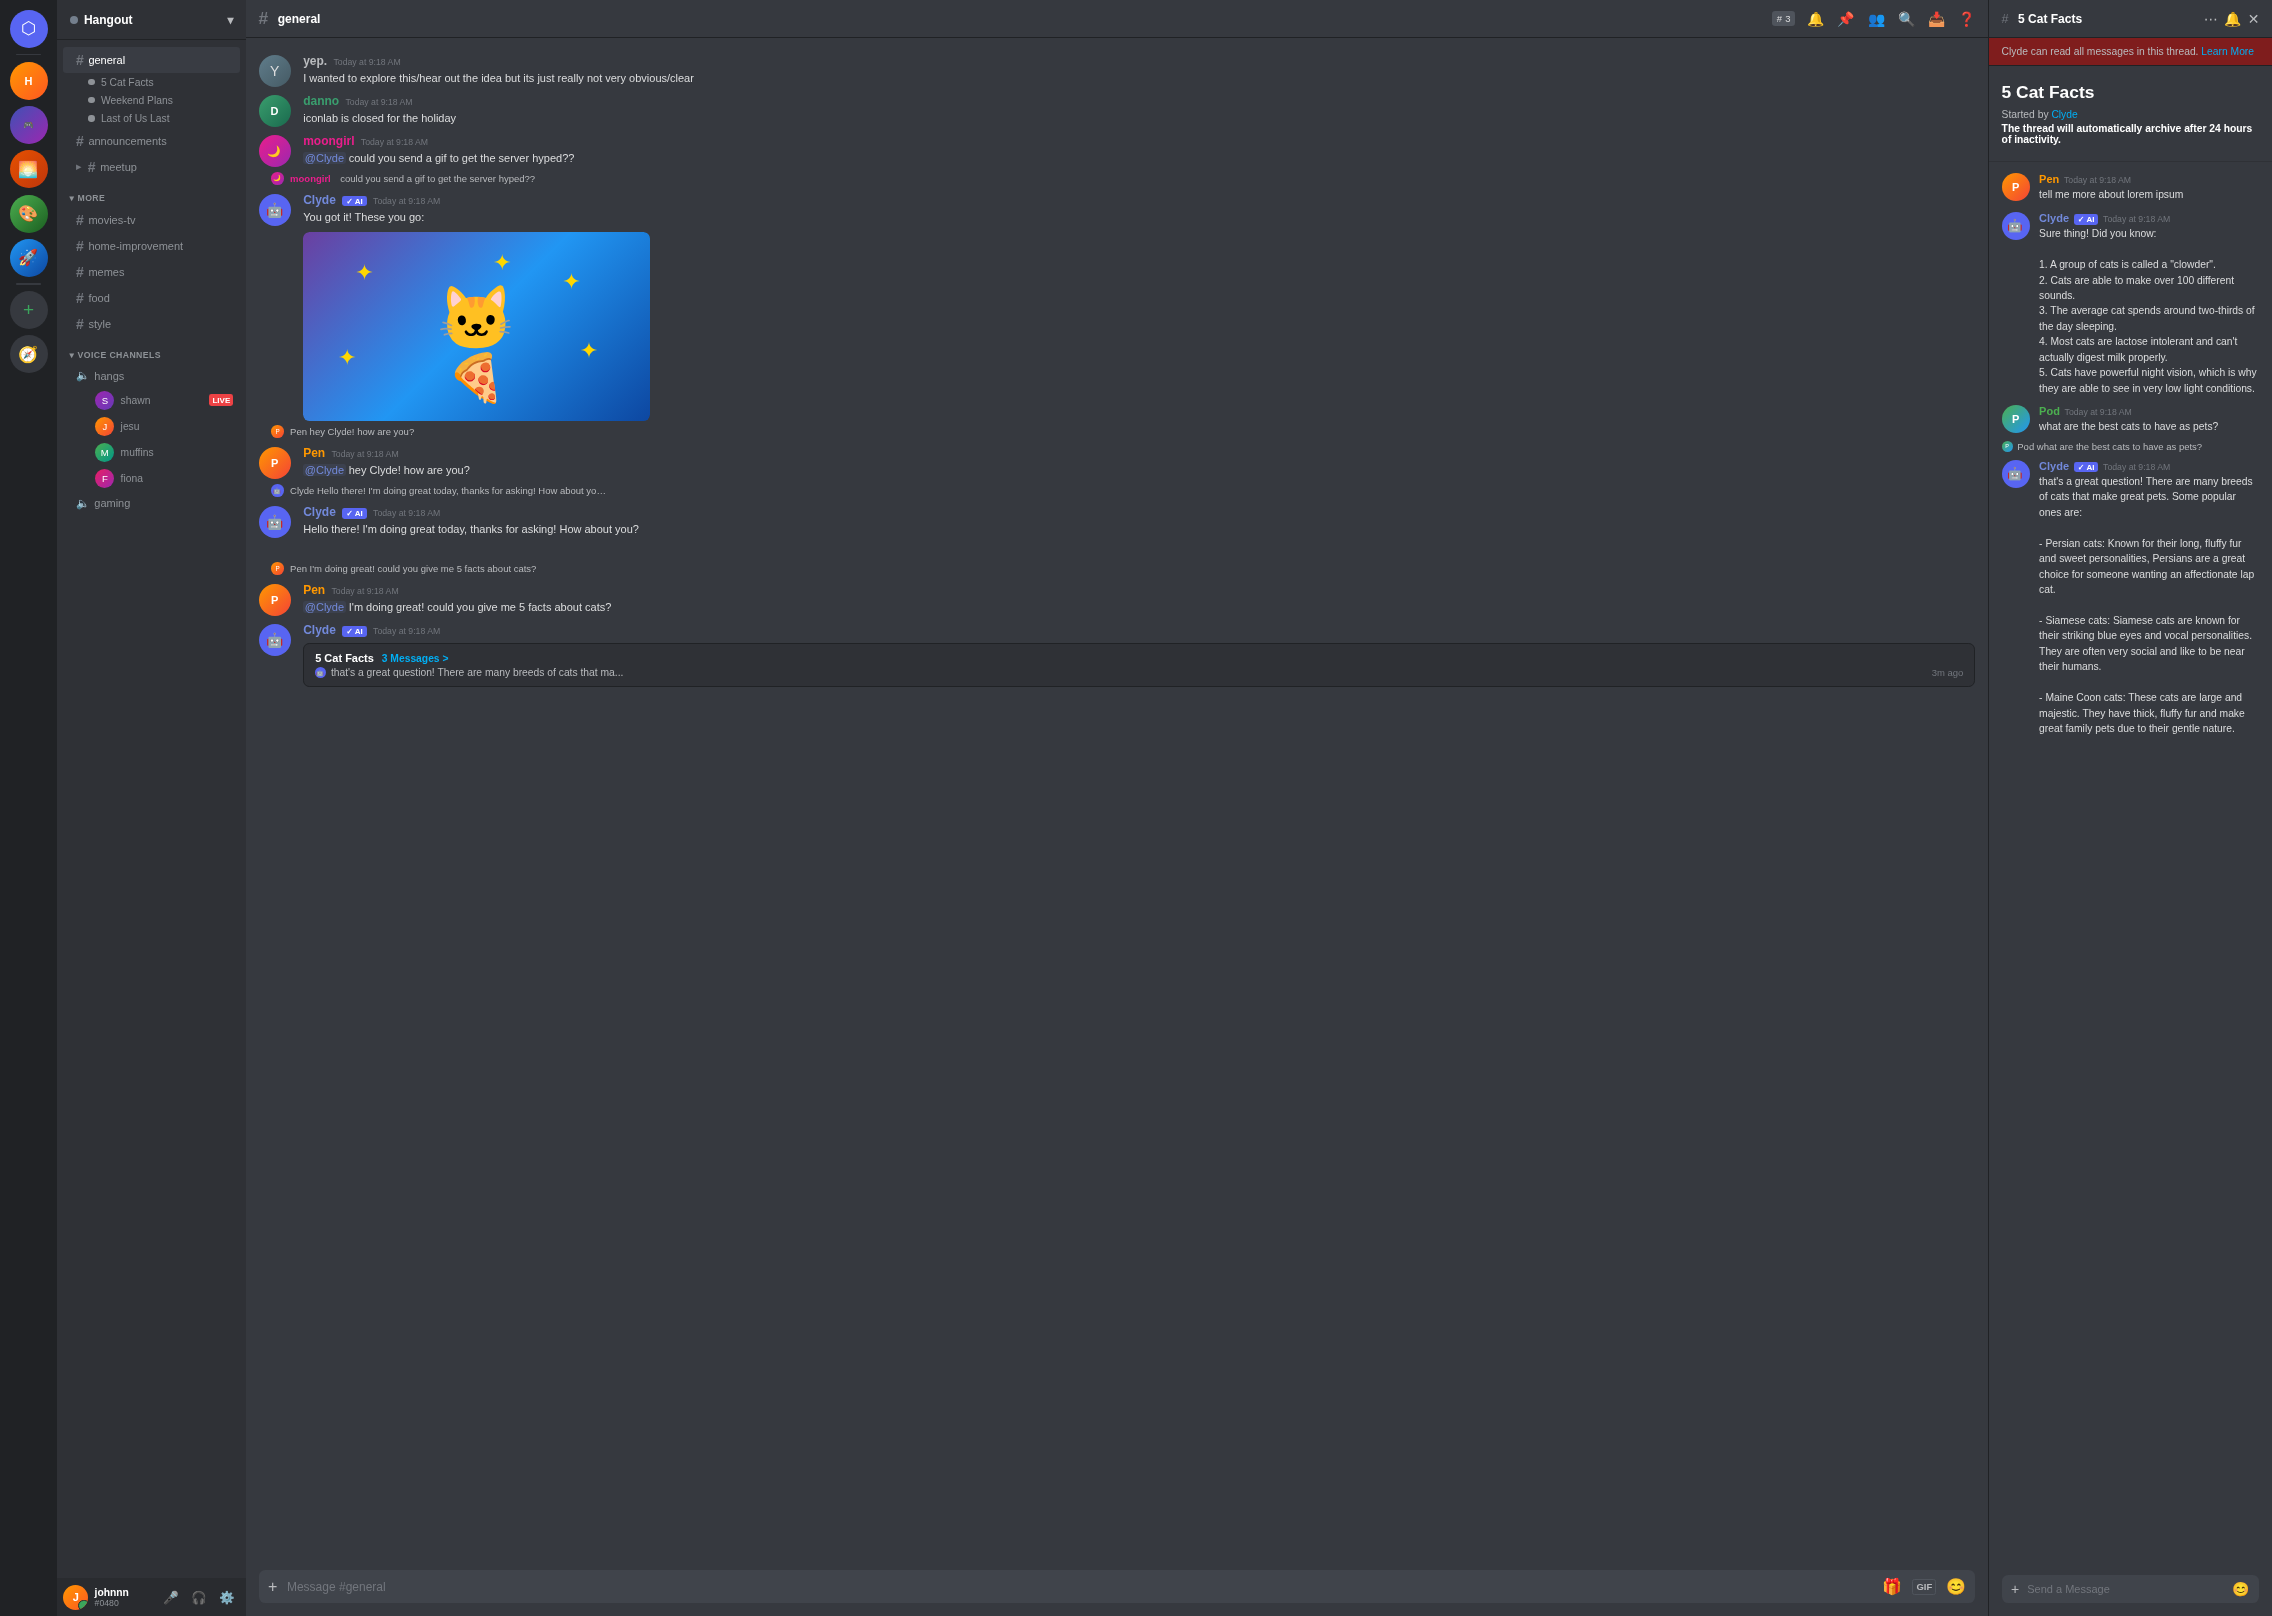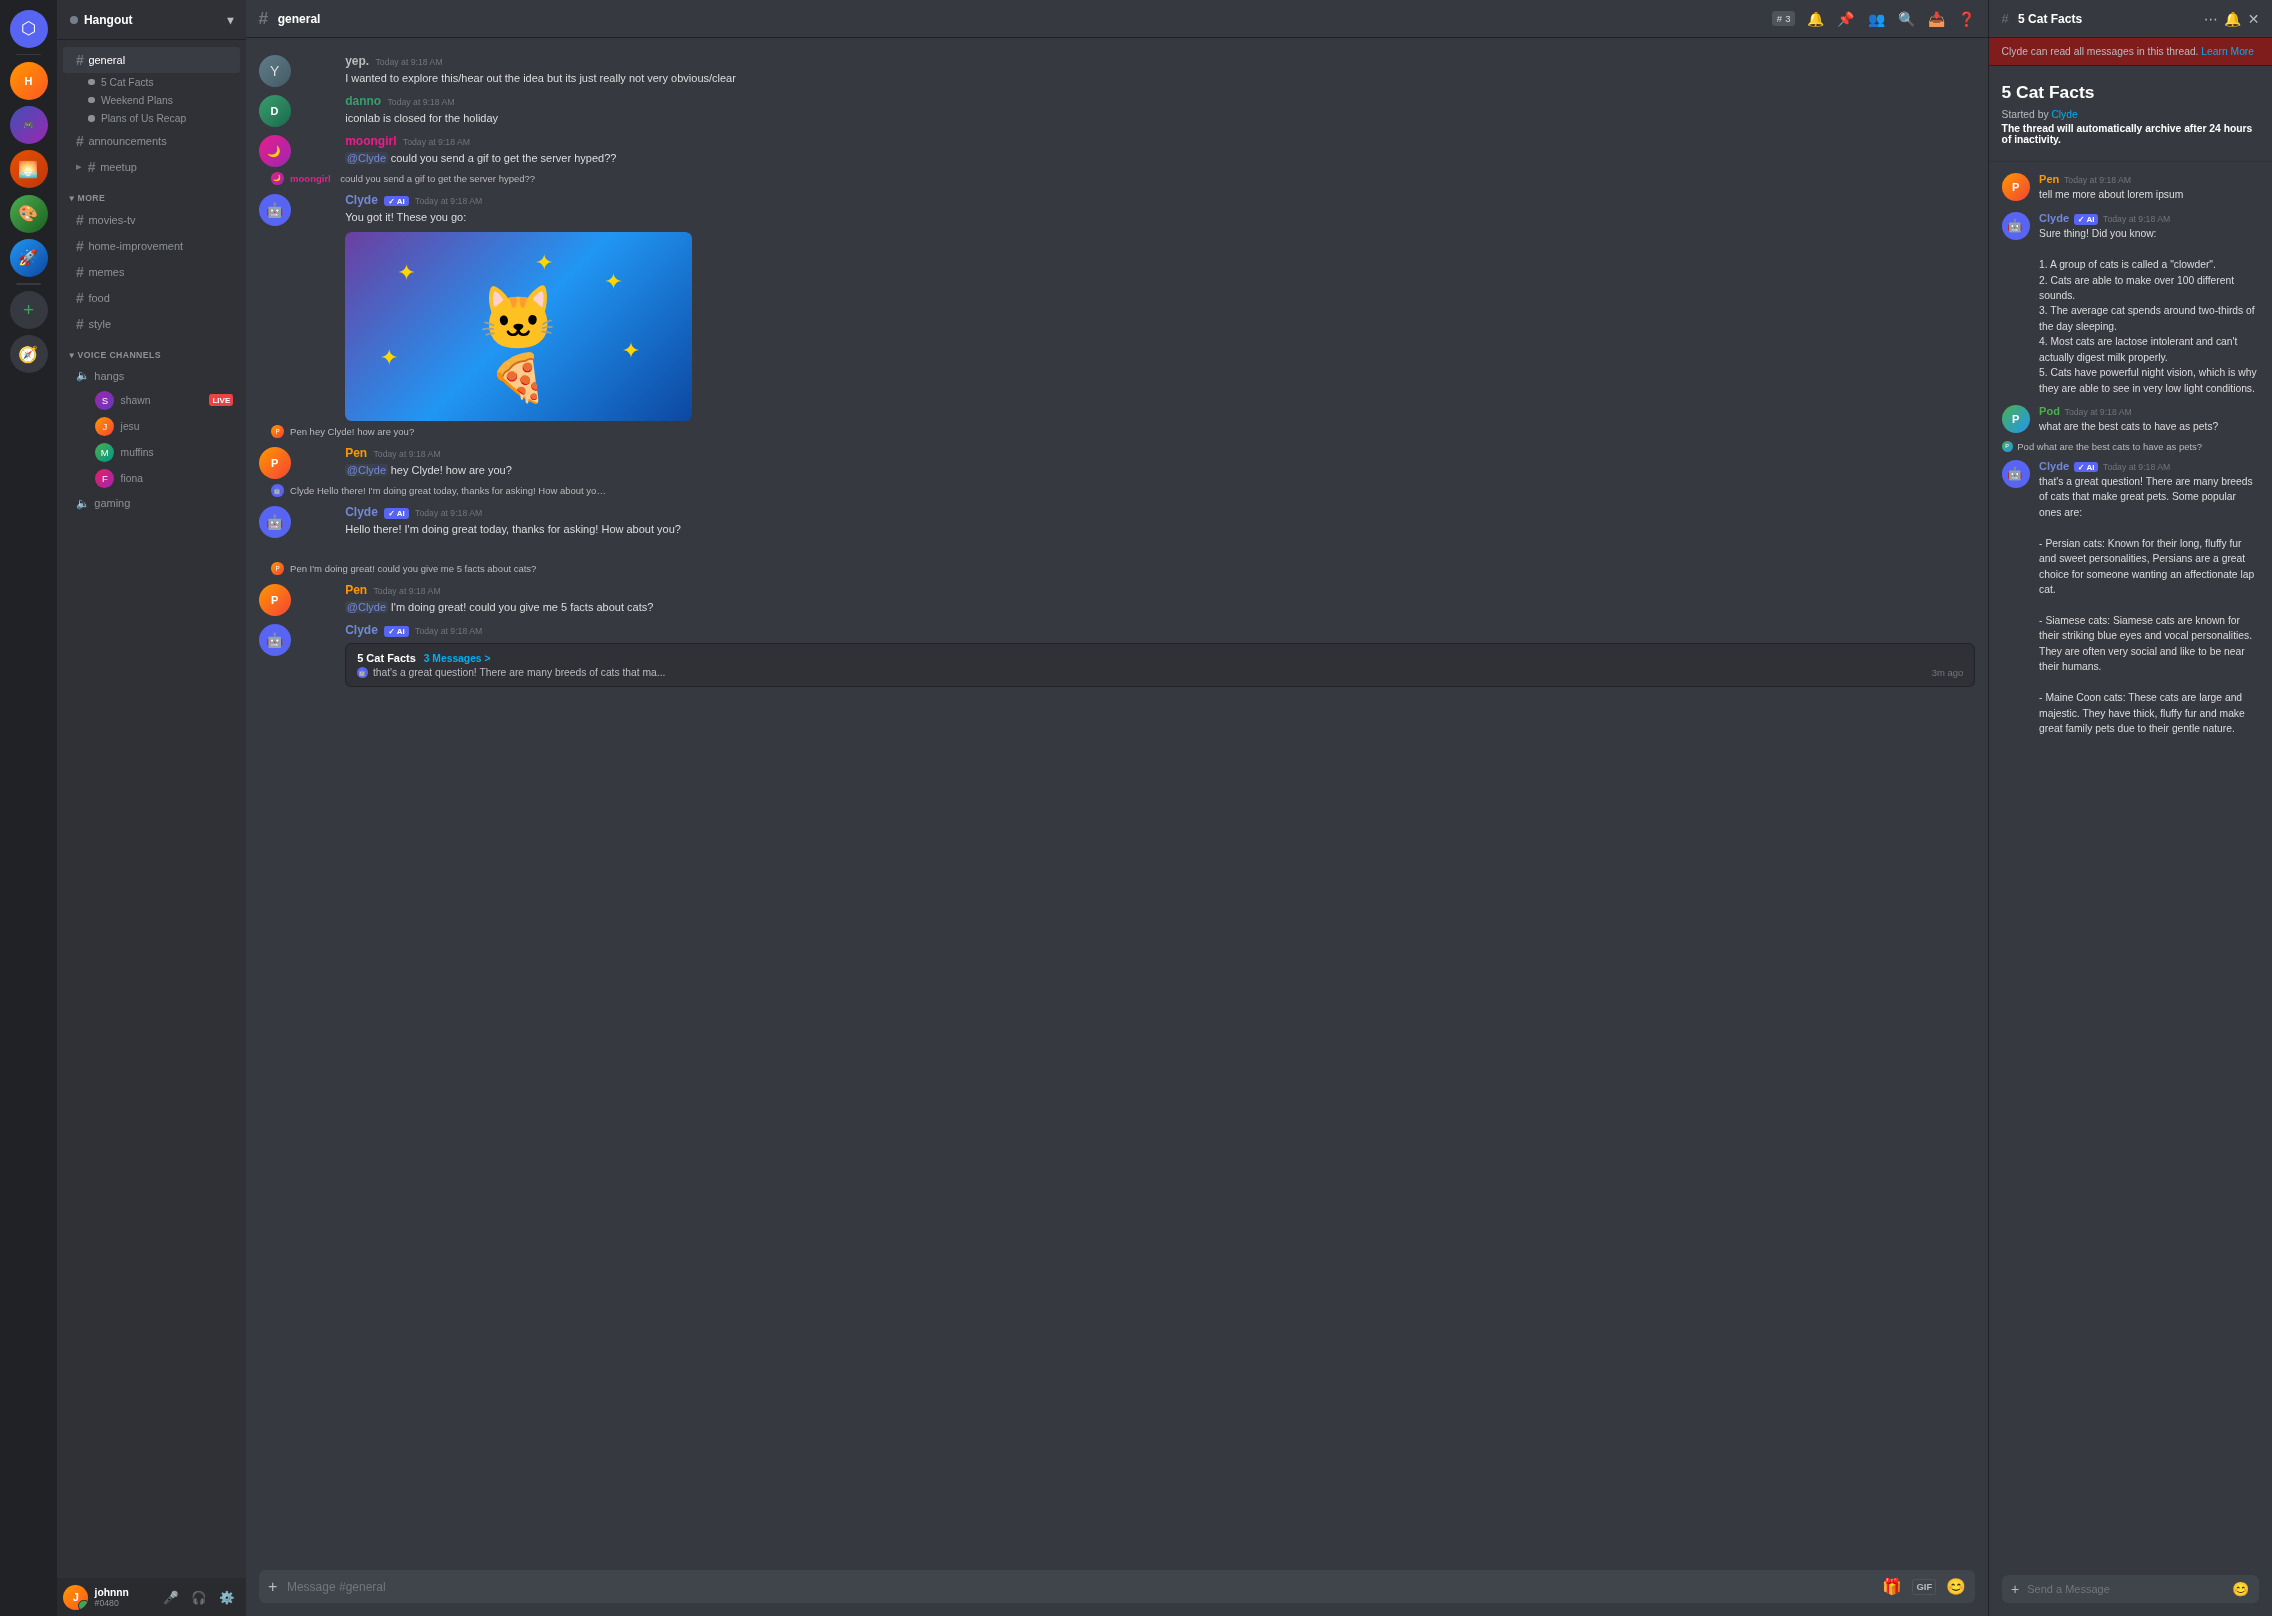--- a/index.html
+++ b/index.html
@@ -269,21 +269,21 @@
       height: 32px;
       border-radius: 50%;
       flex-shrink: 0;
       overflow: hidden;
       display: flex;
       align-items: center;
       justify-content: center;
       font-size: 14px;
       margin-top: 1.6px;
     }
-    .message-content-wrap { flex: 1; margin-left: 42px; }
+    .message-content-wrap { flex: 1; }
     .message-header {
       display: flex;
       align-items: baseline;
       gap: 6.3px;
       margin-bottom: 3.2px;
     }
     .message-author { font-weight: 700; font-size: 12px; cursor: pointer; }
     .message-time { font-size: 8.7px; color: #72767d; }
     .message-text { font-size: 11px; color: #dcddde; line-height: 1.4; }
     .message-text .mention { color: #7289da; background: rgba(114,137,218,0.1); border-radius: 2.4px; padding: 0 1.6px; }
@@ -579,21 +579,21 @@
     <div class="thread-item">
       <div class="thread-dot"></div>
       <span>5 Cat Facts</span>
     </div>
     <div class="thread-item">
       <div class="thread-dot"></div>
       <span>Weekend Plans</span>
     </div>
     <div class="thread-item">
       <div class="thread-dot"></div>
-      <span>Plans of Us Recap</span>
+      <span>Last of Us Last</span>
     </div>
 
     <div class="channel-item">
       <span class="hash">#</span>
       <span>announcements</span>
     </div>
     <div class="channel-item">
       <span style="margin-right:1.6px;font-size:11px;color:#72767d;">▸</span>
       <span class="hash">#</span>
       <span>meetup</span>

